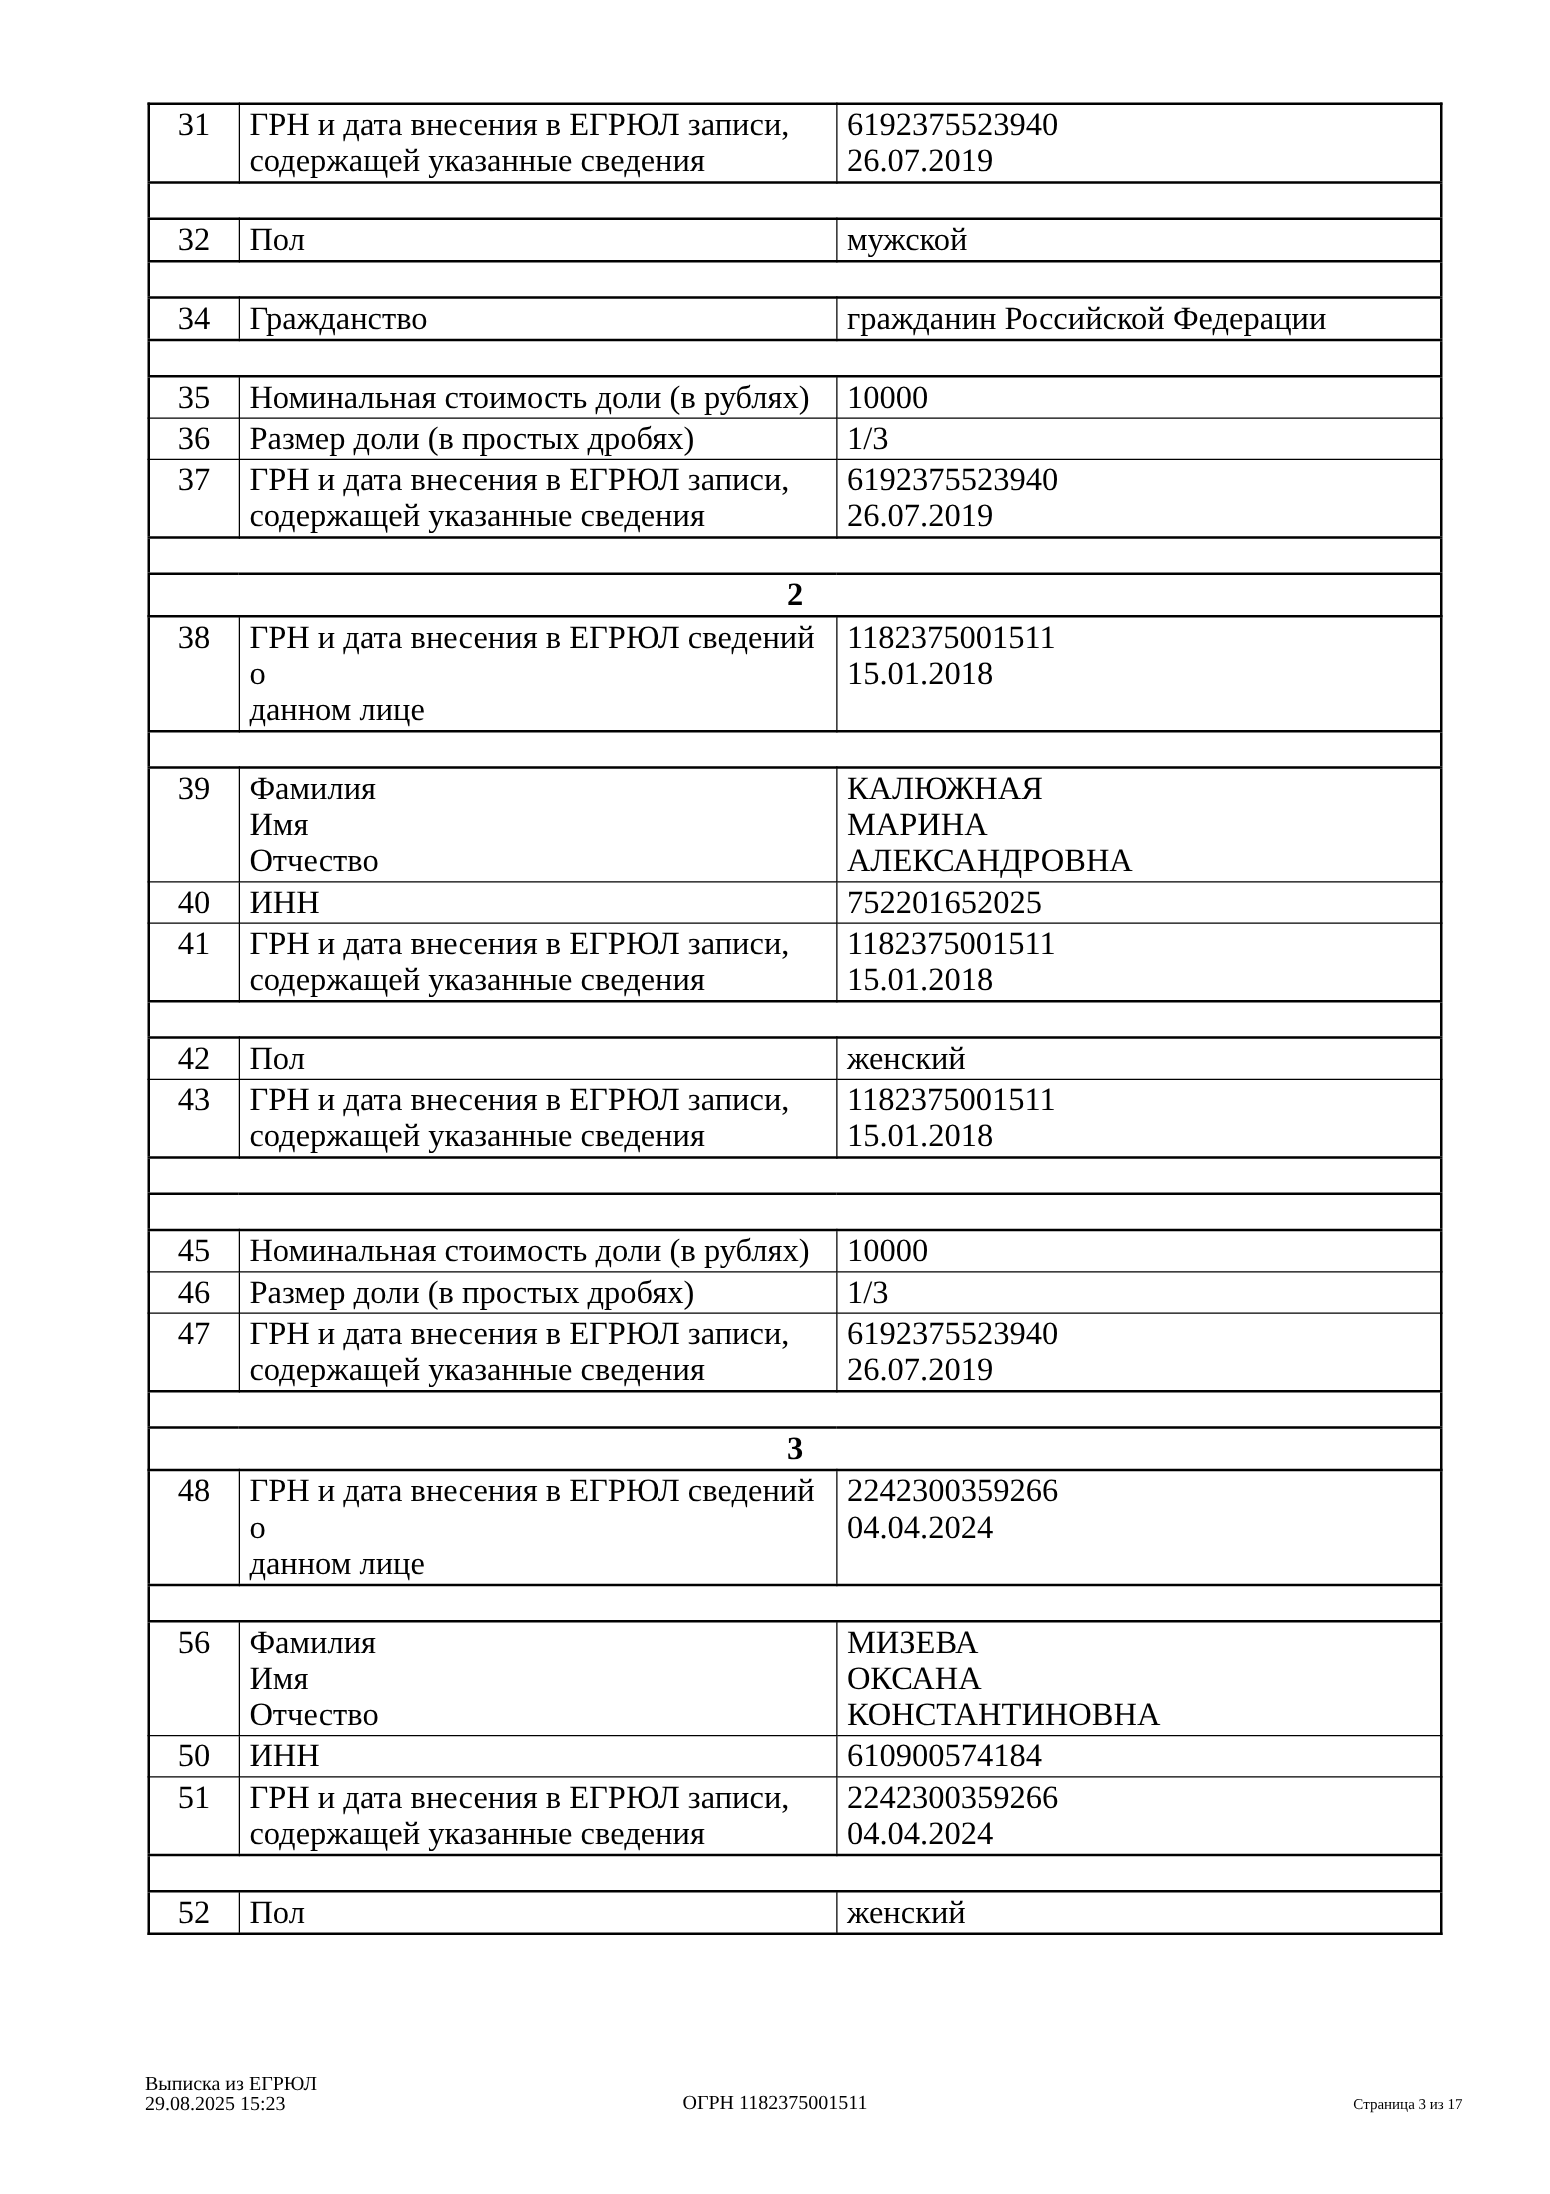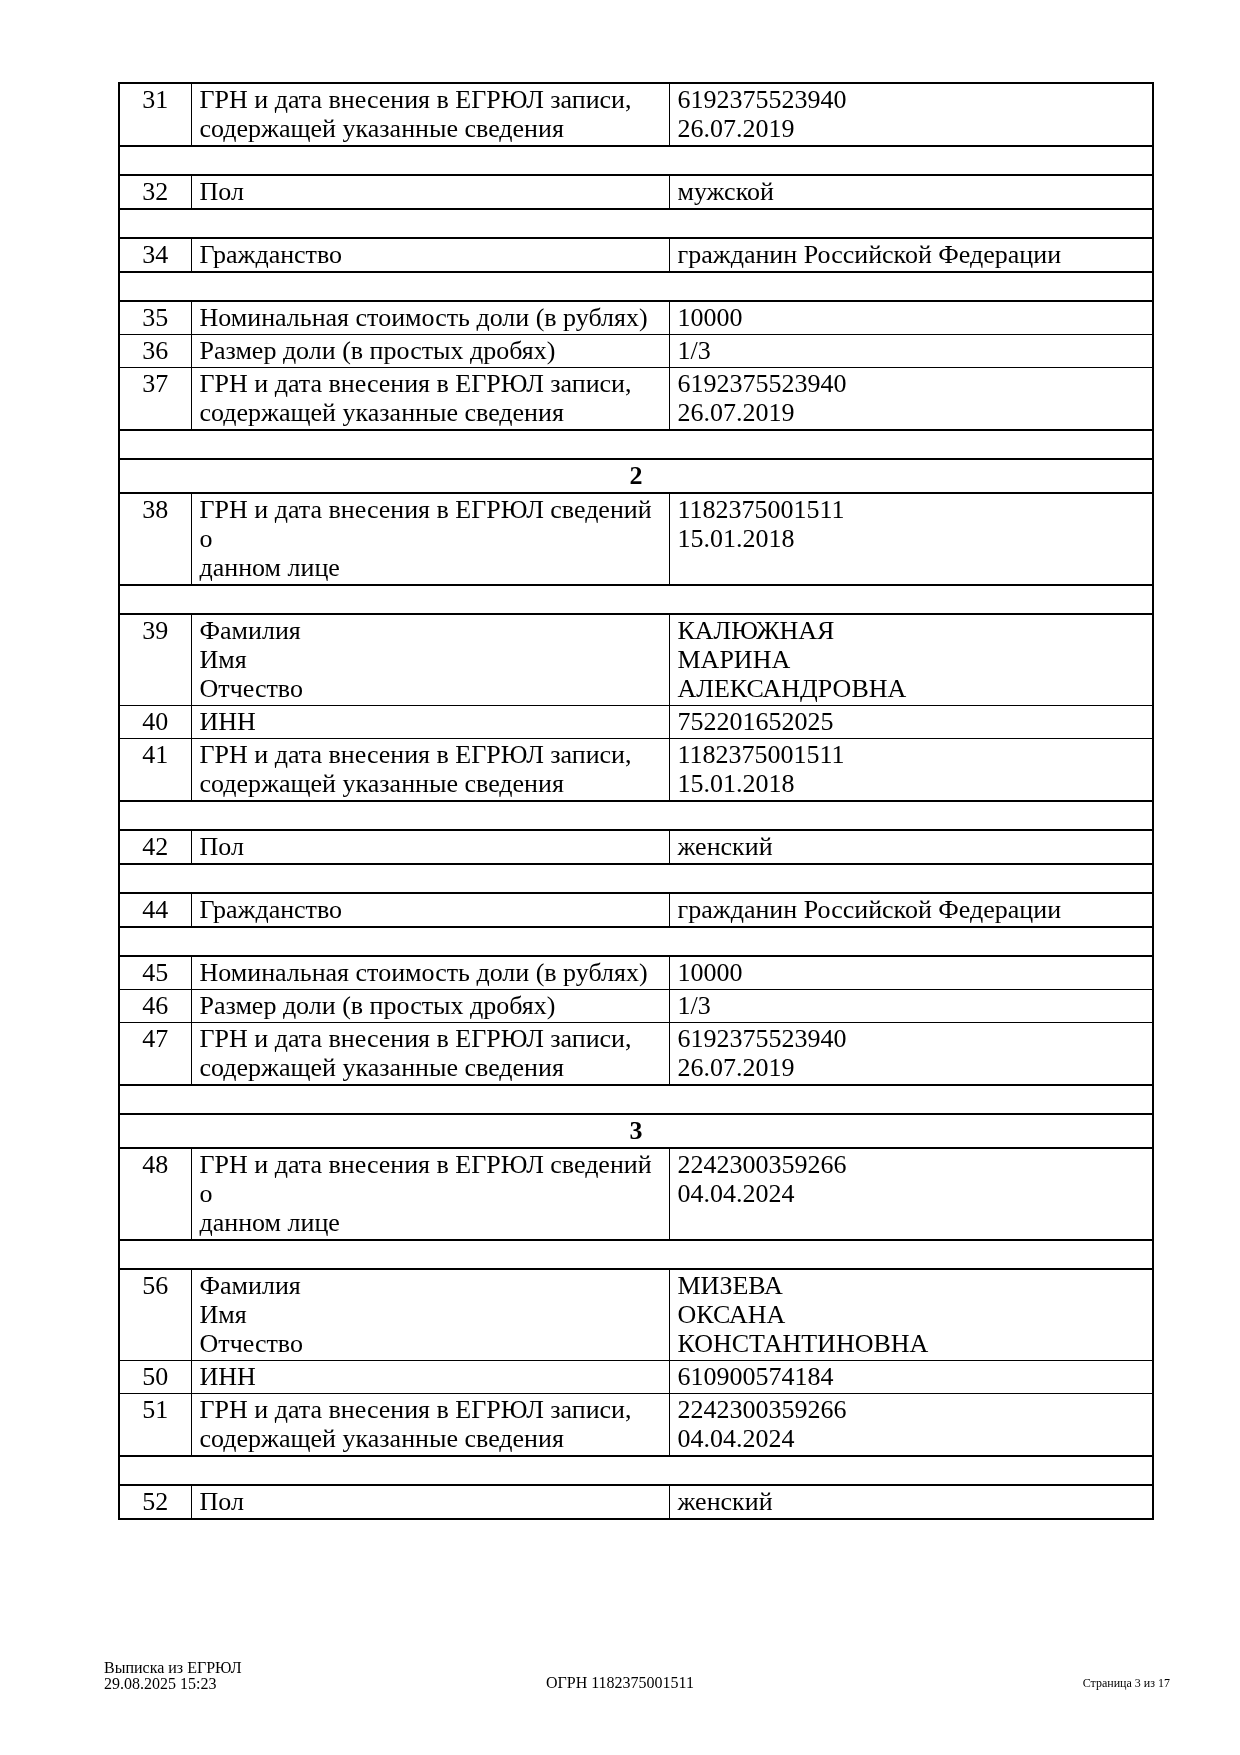--- a/index.html
+++ b/index.html
@@ -53,21 +53,21 @@
     height: 29px;
     text-align: center;
     font-weight: bold;
     border: 2.2px solid #000;
     white-space: normal;
   }
 
   
   .footer-left {
     position: absolute;
-    left: 104px;
+    left: 116px;
     top: 1660px;
     font-size: 16px;
     line-height: 16px;
   }
   .footer-center {
     position: absolute;
     left: 0;
     top: 1675px;
     width: 1240px;
     text-align: center;
@@ -174,27 +174,29 @@
 15.01.2018</td>
       </tr>
       <tr class="spacer">
         <td colspan="3"></td>
       </tr>
       <tr class="data">
         <td class="c-num">42</td>
         <td class="c-label">Пол</td>
         <td class="c-value">женский</td>
       </tr>
-      <tr class="spacer">
-        <td colspan="3"></td>
-      </tr>
-      <tr class="data">
-        <td class="c-num">44</td>
-        <td class="c-label">Гражданство</td>
-        <td class="c-value">гражданин Российской Федерации</td>
+      <tr class="data">
+        <td class="c-num">43</td>
+        <td class="c-label">ГРН и дата внесения в ЕГРЮЛ записи,
+содержащей указанные сведения</td>
+        <td class="c-value">1182375001511
+15.01.2018</td>
+      </tr>
+      <tr class="spacer">
+        <td colspan="3"></td>
       </tr>
       <tr class="spacer">
         <td colspan="3"></td>
       </tr>
       <tr class="data">
         <td class="c-num">45</td>
         <td class="c-label">Номинальная стоимость доли (в рублях)</td>
         <td class="c-value">10000</td>
       </tr>
       <tr class="data">

